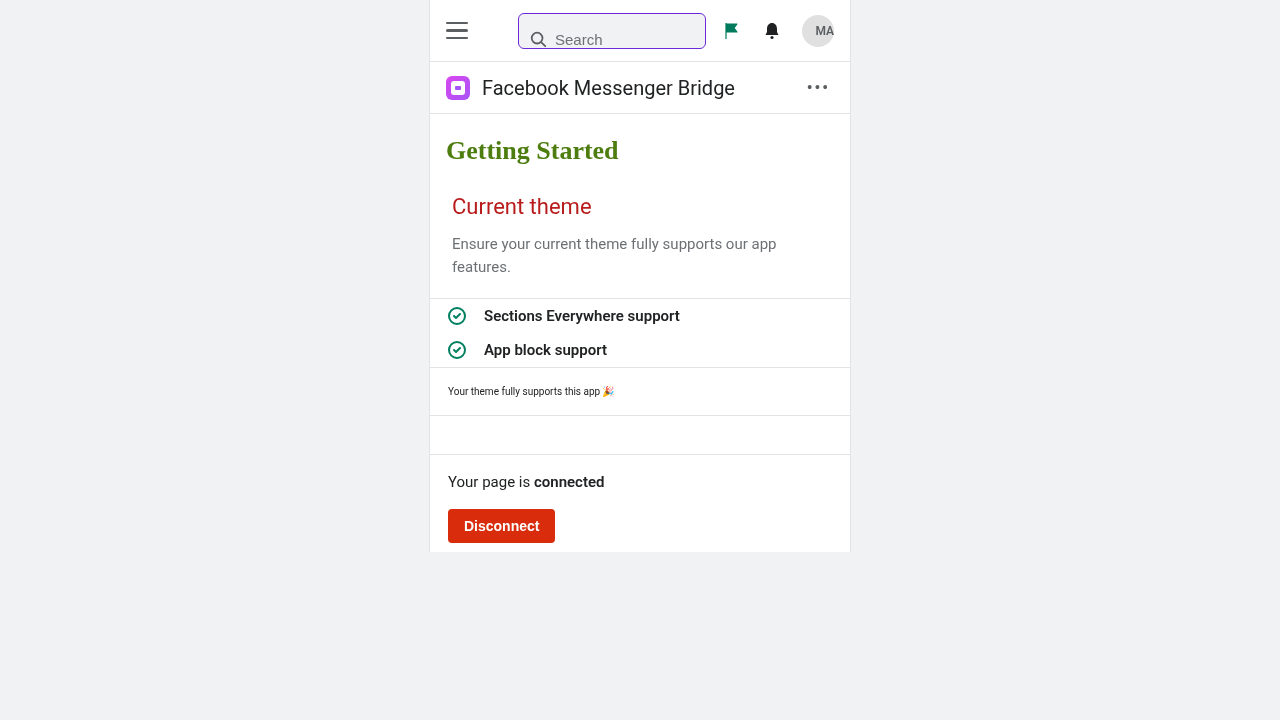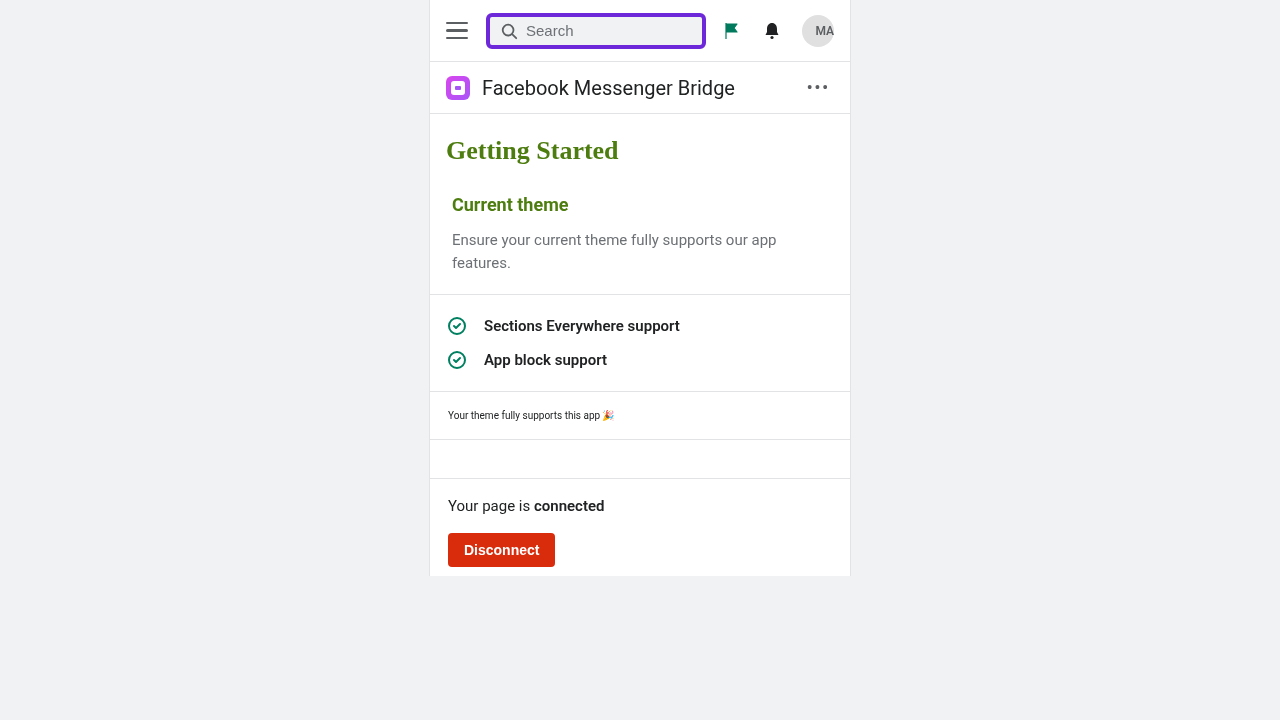--- a/index.html
+++ b/index.html
@@ -40,27 +40,28 @@
   .hamburger span {
     display: block;
     height: 2.5px;
     width: 22px;
     background: #5c5f62;
     border-radius: 2px;
   }
   .search-wrap {
     flex: 1;
     display: flex;
-    align-items: center;
+    align-items: flex-end;
     height: 36px;
     background: #f1f2f4;
-    border: 4px solid #6d28d9;
+    border: 1px solid #6d28d9;
     border-radius: 6px;
     padding: 0 10px;
     gap: 8px;
+    margin-left: 32px;
   }
   .search-wrap svg { flex-shrink: 0; }
   .search-input {
     border: none;
     background: transparent;
     outline: none;
     font-size: 15px;
     width: 100%;
     color: #6d7175;
   }
@@ -145,37 +146,37 @@
     color: #4d7c0f;
     font-family: Liberation Serif, serif;
   }
   .section {
     background: transparent;
   }
   .section-header {
     padding: 0 22px 18px 22px;
   }
   .section-title {
-    font-size: 18px;
-    font-weight: 700;
+    font-size: 22px;
+    font-weight: 400;
     margin-bottom: 14px;
-    color: #4d7c0f;
+    color: #b91c1c;
   }
   .section-desc {
     font-size: 15px;
     line-height: 1.55;
     color: #6d7175;
   }
   .card {
     border-top: 1px solid #e1e3e5;
     border-bottom: 1px solid #e1e3e5;
     background: #ffffff;
   }
   .checklist {
-    padding: 14px 18px;
+    padding: 0 18px;
   }
   .check-item {
     display: flex;
     align-items: center;
     gap: 18px;
     padding: 8px 0;
   }
   .check-icon {
     width: 18px;
     height: 18px;

